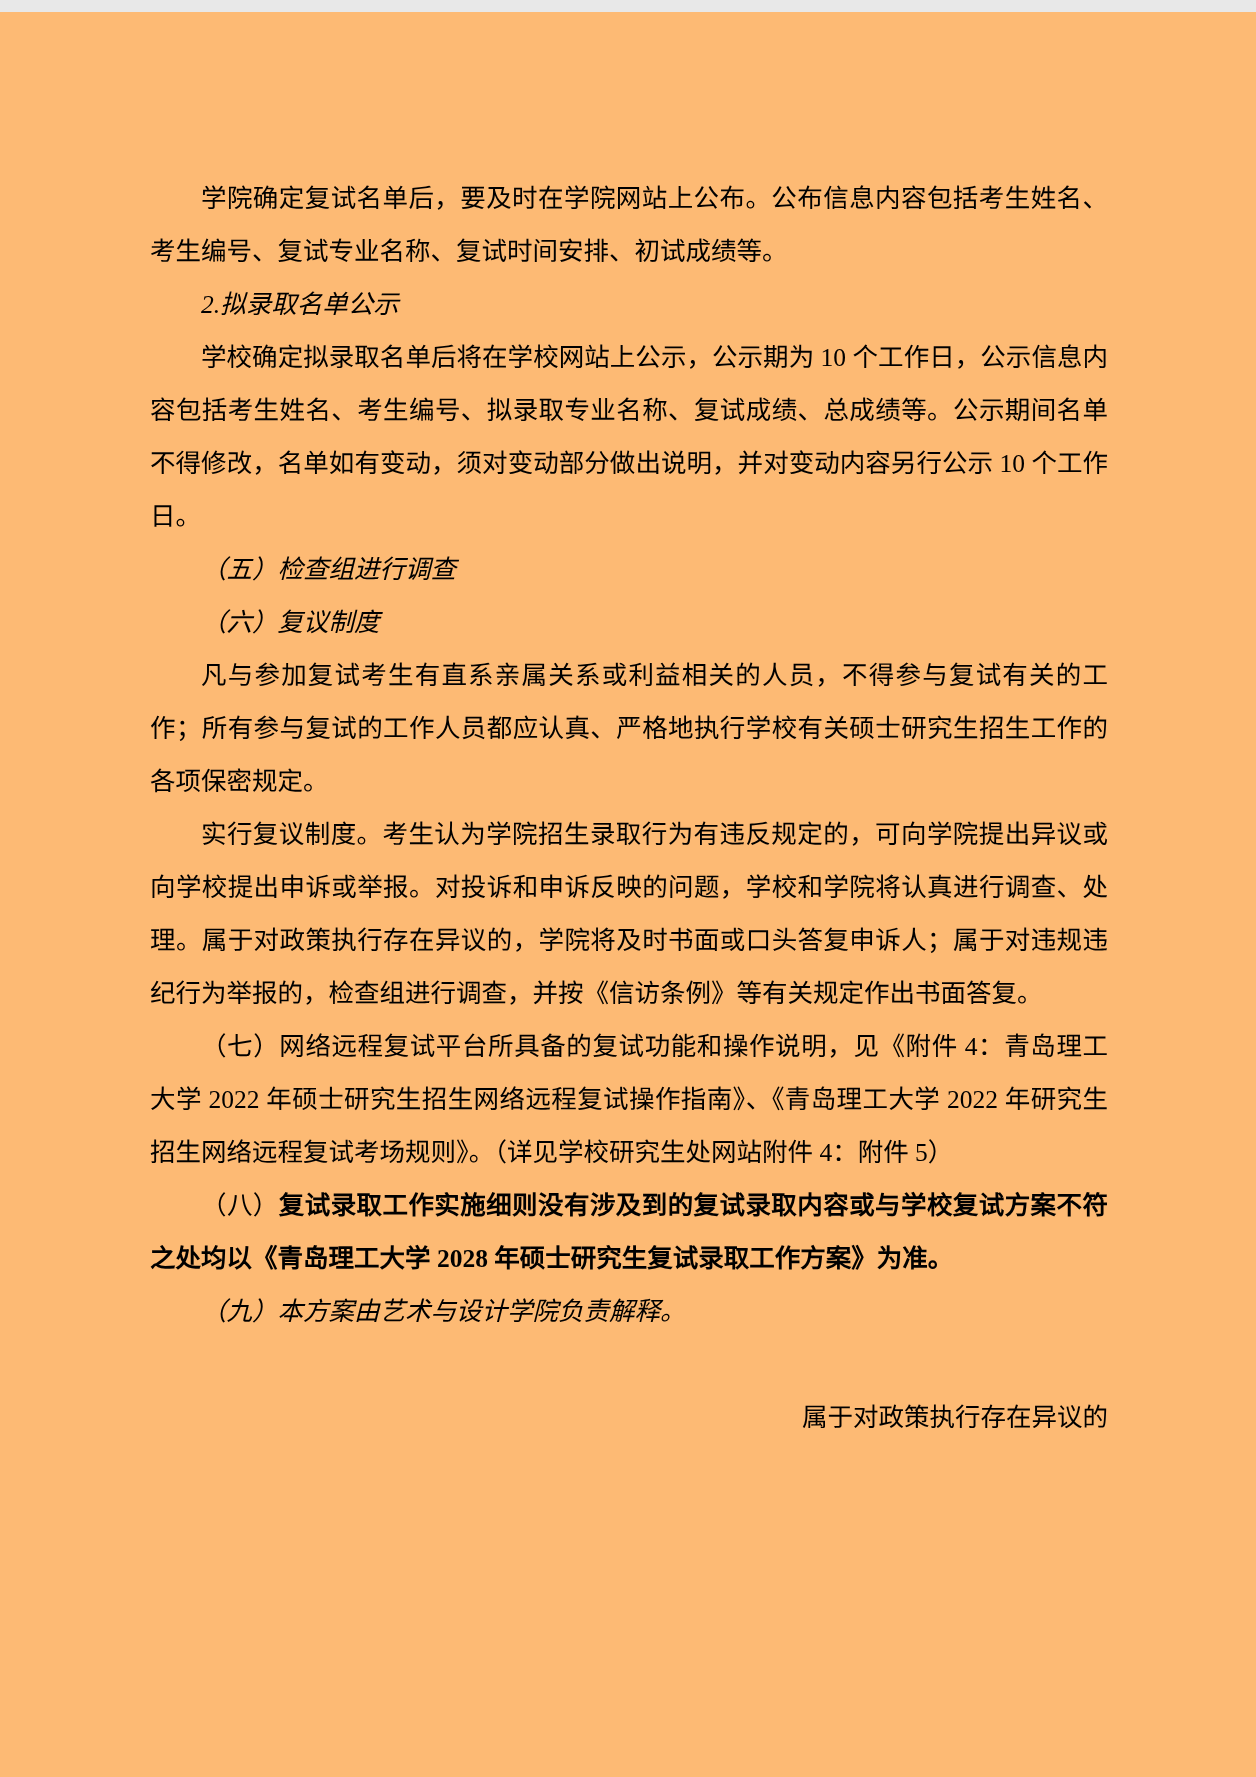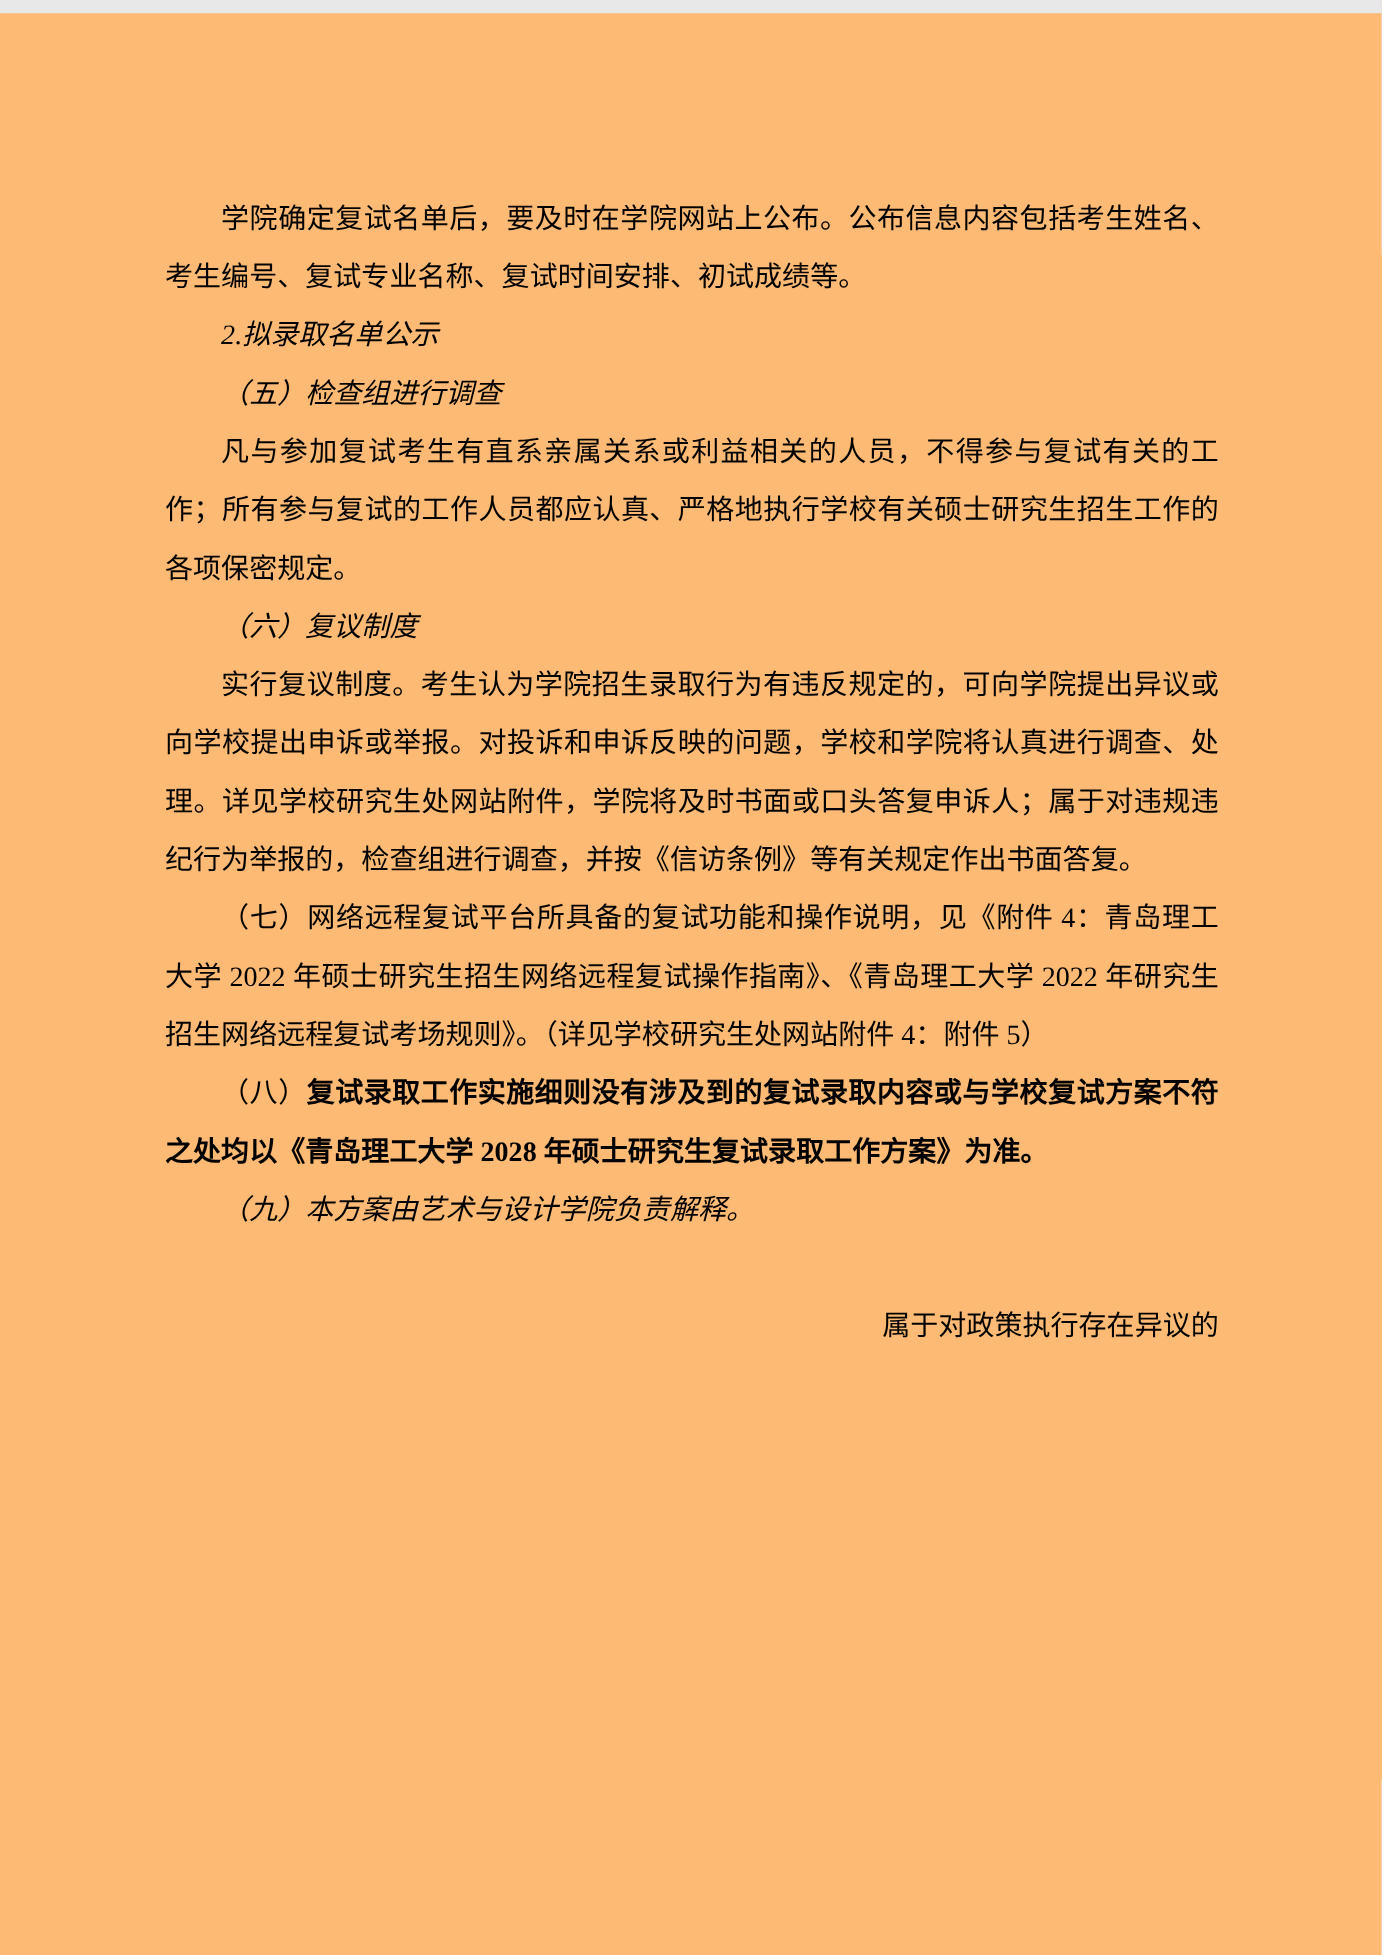--- a/index.html
+++ b/index.html
@@ -35,23 +35,24 @@
   .run.bold { font-weight: bold; }
 </style>
 </head>
 <body>
 
 <div class="page">
   <div class="content" style="color: rgb(0, 0, 0);">
 
   <p class="para align-justify indent"><span class="run">学院确定复试名单后，要及时在学院网站上公布。公布信息内容包括考生姓名、考生编号、复试专业名称、复试时间安排、初试成绩等。</span></p>
       <p class="para align-left indent"><span class="run">2.拟录取名单公示</span></p>
+      <p class="para align-justify indent"><span class="run">学校确定拟录取名单后将在学校网站上公示，公示期为 10 个工作日，公示信息内容包括考生姓名、考生编号、拟录取专业名称、复试成绩、总成绩等。公示期间名单不得修改，名单如有变动，须对变动部分做出说明，并对变动内容另行公示 10 个工作日。</span></p>
       <p class="para align-left indent"><span class="run">（五）检查组进行调查</span></p>
+      <p class="para align-left indent"><span class="run">（六）复议制度</span></p>
       <p class="para align-justify indent"><span class="run">凡与参加复试考生有直系亲属关系或利益相关的人员，不得参与复试有关的工作；所有参与复试的工作人员都应认真、严格地执行学校有关硕士研究生招生工作的各项保密规定。</span></p>
-      <p class="para align-left indent"><span class="run">（六）复议制度</span></p>
-      <p class="para align-justify indent"><span class="run">实行复议制度。考生认为学院招生录取行为有违反规定的，可向学院提出异议或向学校提出申诉或举报。对投诉和申诉反映的问题，学校和学院将认真进行调查、处理。详见学校研究生处网站附件，学院将及时书面或口头答复申诉人；属于对违规违纪行为举报的，检查组进行调查，并按《信访条例》等有关规定作出书面答复。</span></p>
+      <p class="para align-justify indent"><span class="run">实行复议制度。考生认为学院招生录取行为有违反规定的，可向学院提出异议或向学校提出申诉或举报。对投诉和申诉反映的问题，学校和学院将认真进行调查、处理。属于对政策执行存在异议的，学院将及时书面或口头答复申诉人；属于对违规违纪行为举报的，检查组进行调查，并按《信访条例》等有关规定作出书面答复。</span></p>
       <p class="para align-justify indent"><span class="run">（七）网络远程复试平台所具备的复试功能和操作说明，见《附件 4：青岛理工大学 2022 年硕士研究生招生网络远程复试操作指南》、《青岛理工大学 2022 年研究生招生网络远程复试考场规则》。（详见学校研究生处网站附件 4：附件 5）</span></p>
       <p class="para align-justify indent"><span class="run">（八）</span><span class="run bold">复试录取工作实施细则没有涉及到的复试录取内容或与学校复试方案不符之处均以《青岛理工大学 2028 年硕士研究生复试录取工作方案》为准。</span></p>
       <p class="para align-left indent"><span class="run">（九）本方案由艺术与设计学院负责解释。</span></p>
       <p class="para align-left">&nbsp;</p>
       <p class="para align-right"><span class="run">属于对政策执行存在异议的</span></p>
     </div>
 </div>
 
 </body></html>

